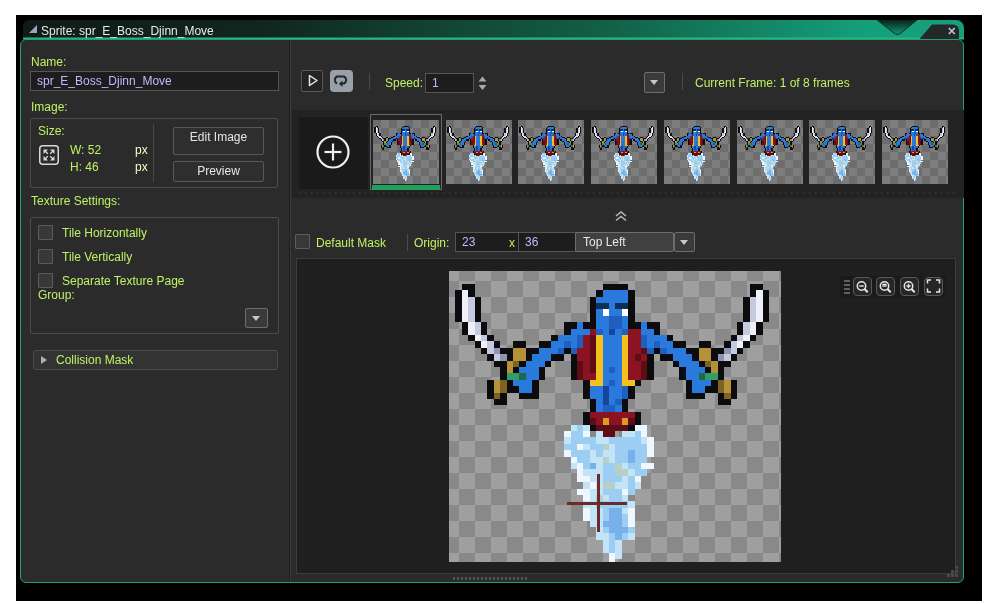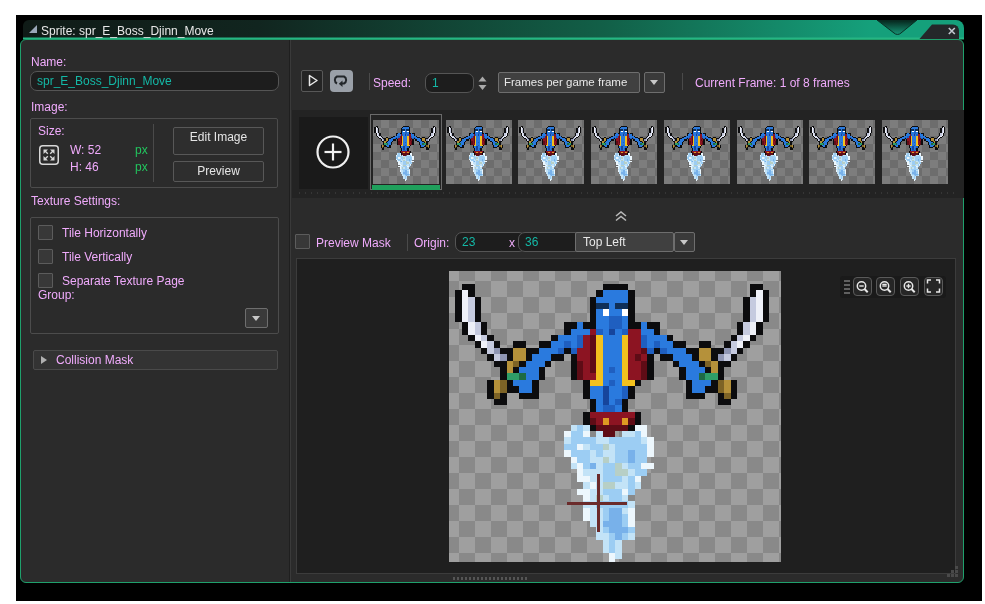--- a/index.html
+++ b/index.html
@@ -1,23 +1,23 @@
 <!DOCTYPE html>
 <html><head>
 <meta charset="utf-8">
 <style>
 * { margin:0; padding:0; box-sizing:border-box; }
 html,body { width:985px; height:604px; background:#ffffff; font-family:"Liberation Sans", sans-serif; overflow:hidden; -webkit-font-smoothing:antialiased; }
 #app { position:absolute; left:16px; top:15px; width:966px; height:586px; background:#000000; }
 #win { position:absolute; left:4px; top:24px; width:944px; height:544px; background:#2b2b2b;
        border:1px solid #1fa06c; border-radius:6px; }
-.lbl { position:absolute; color:#f0abfc; font-size:12px; white-space:nowrap; }
-.dim { color:#22c55e; }
-.input { position:absolute; background:#1d1d1d; border:1px solid #555; color:#14b8a6;
-         font-size:12px; line-height:18px; padding:0 6px; border-radius:7px; }
+.lbl { position:absolute; color:#bef264; font-size:12px; white-space:nowrap; }
+.dim { color:#fef9c3; }
+.input { position:absolute; background:#1d1d1d; border:1px solid #555; color:#c4b5fd;
+         font-size:12px; line-height:18px; padding:0 6px; border-radius:0; }
 .gbox { position:absolute; border:1px solid #4c4c4c; border-radius:2px; }
 .btn  { position:absolute; background:#2e2e2e; border:1px solid #585858; border-radius:2px;
         color:#e5e5e5; font-size:12px; text-align:center; }
 .cb   { position:absolute; width:15px; height:15px; background:#383838; border:1px solid #5c5c5c; border-radius:1px; }
 .combo{ position:absolute; background:#404040; border:1px solid #6e6e6e; border-radius:2px;
         color:#e8e8e8; font-size:12px; padding:0 7px; white-space:nowrap; overflow:hidden; }
 .cbtn { position:absolute; background:#3a3a3a; border:1px solid #6e6e6e; border-radius:2px; }
 .arrow-down { position:absolute; width:0; height:0; border-left:4px solid transparent;
         border-right:4px solid transparent; border-top:5px solid #c8c8c8; }
 .vsep { position:absolute; width:1px; background:#4a4a4a; }
@@ -104,27 +104,26 @@
     <div class="btn" style="left:280px;top:30px;width:22px;height:22px;background:#242424"></div>
     <svg width="12" height="13" style="position:absolute;left:286px;top:34px">
         <path d="M2.5 1.5 L10 6.5 L2.5 11.5 Z" fill="none" stroke="#e8e8e8" stroke-width="1.5" stroke-linejoin="round"></path>
       </svg>
     <div style="position:absolute;left:309px;top:30px;width:23px;height:22px;background:#9aa0a8;border-radius:4px"></div>
     <svg width="17" height="16" style="position:absolute;left:312px;top:33px">
       <path d="M4 10.5 A4.2 4 0 0 1 4 3.5 H11 A4.2 4 0 0 1 11 10.5 H8.5" fill="none" stroke="#23272b" stroke-width="2"></path>
       <path d="M9.5 7.5 L5.8 10.7 L9.5 13.9 Z" fill="#23272b"></path>
     </svg>
     <div class="vsep" style="left:348px;top:33px;height:17px"></div>
-    <div class="lbl" style="left:352px;top:36px">Speed:</div>
+    <div class="lbl" style="left:364px;top:36px">Speed:</div>
     <div class="input" style="left:404px;top:33px;width:49px;height:20px">1</div>
     <svg width="11" height="19" style="position:absolute;left:456px;top:34px">
       <path d="M1.5 7.5 L5.5 2.5 L9.5 7.5 Z" fill="#aaaaaa"></path>
       <path d="M1.5 11 L5.5 16 L9.5 11 Z" fill="#aaaaaa"></path>
     </svg>
-    <div class="combo" style="left:477px;top:32px;width:142px;height:21px;line-height:19px;font-size:11.5px;padding:0 5px">Frames per game frame</div>
     <div class="cbtn" style="left:623px;top:32px;width:21px;height:21px"></div>
     <div class="arrow-down" style="left:629px;top:40px"></div>
     <div class="vsep" style="left:661px;top:33px;height:17px"></div>
     <div class="lbl" style="left:674px;top:36px">Current Frame: 1 of 8 frames</div>
 
     <div style="position:absolute;left:271px;top:70px;width:672px;height:88px;background:#232323"></div>
     <div style="position:absolute;left:278px;top:77px;width:69px;height:72px;background:#1a1a1a"></div>
     <svg width="38" height="38" style="position:absolute;left:293px;top:93px">
       <circle cx="19" cy="19" r="15.5" fill="none" stroke="#f0f0f0" stroke-width="2.2"></circle>
       <line x1="19" y1="10.5" x2="19" y2="27.5" stroke="#f0f0f0" stroke-width="2.2"></line>
@@ -652,21 +651,21 @@
     <div style="position:absolute;left:351px;top:145px;width:68px;height:5px;background:#1fa05c"></div>
 
     <div style="position:absolute;left:278px;top:152px;width:660px;height:2px;background:repeating-linear-gradient(90deg,#363636 0 1px,transparent 1px 6px)"></div>
 
     <svg width="14" height="11" style="position:absolute;left:593px;top:171px">
       <path d="M2 5 L7 1 L12 5" fill="none" stroke="#b8b8b8" stroke-width="1.6"></path>
       <path d="M2 9.5 L7 5.5 L12 9.5" fill="none" stroke="#b8b8b8" stroke-width="1.6"></path>
     </svg>
 
     <div class="cb" style="left:274px;top:194px"></div>
-    <div class="lbl" style="left:295px;top:196px">Preview Mask</div>
+    <div class="lbl" style="left:295px;top:196px">Default Mask</div>
     <div class="vsep" style="left:386px;top:194px;height:17px"></div>
     <div class="lbl" style="left:393px;top:196px">Origin:</div>
     <div class="input" style="left:434px;top:192px;width:71px;height:20px">23</div>
     <div class="lbl" style="left:488px;top:196px">x</div>
     <div class="input" style="left:497px;top:192px;width:64px;height:20px">36</div>
     <div class="combo" style="left:554px;top:192px;width:99px;height:20px;line-height:18px">Top Left</div>
     <div class="cbtn" style="left:653px;top:192px;width:21px;height:20px"></div>
     <div class="arrow-down" style="left:659px;top:200px"></div>
 
     <div style="position:absolute;left:275px;top:218px;width:660px;height:316px;background:#1f1f1f;border:1px solid #3c3c3c"></div>

